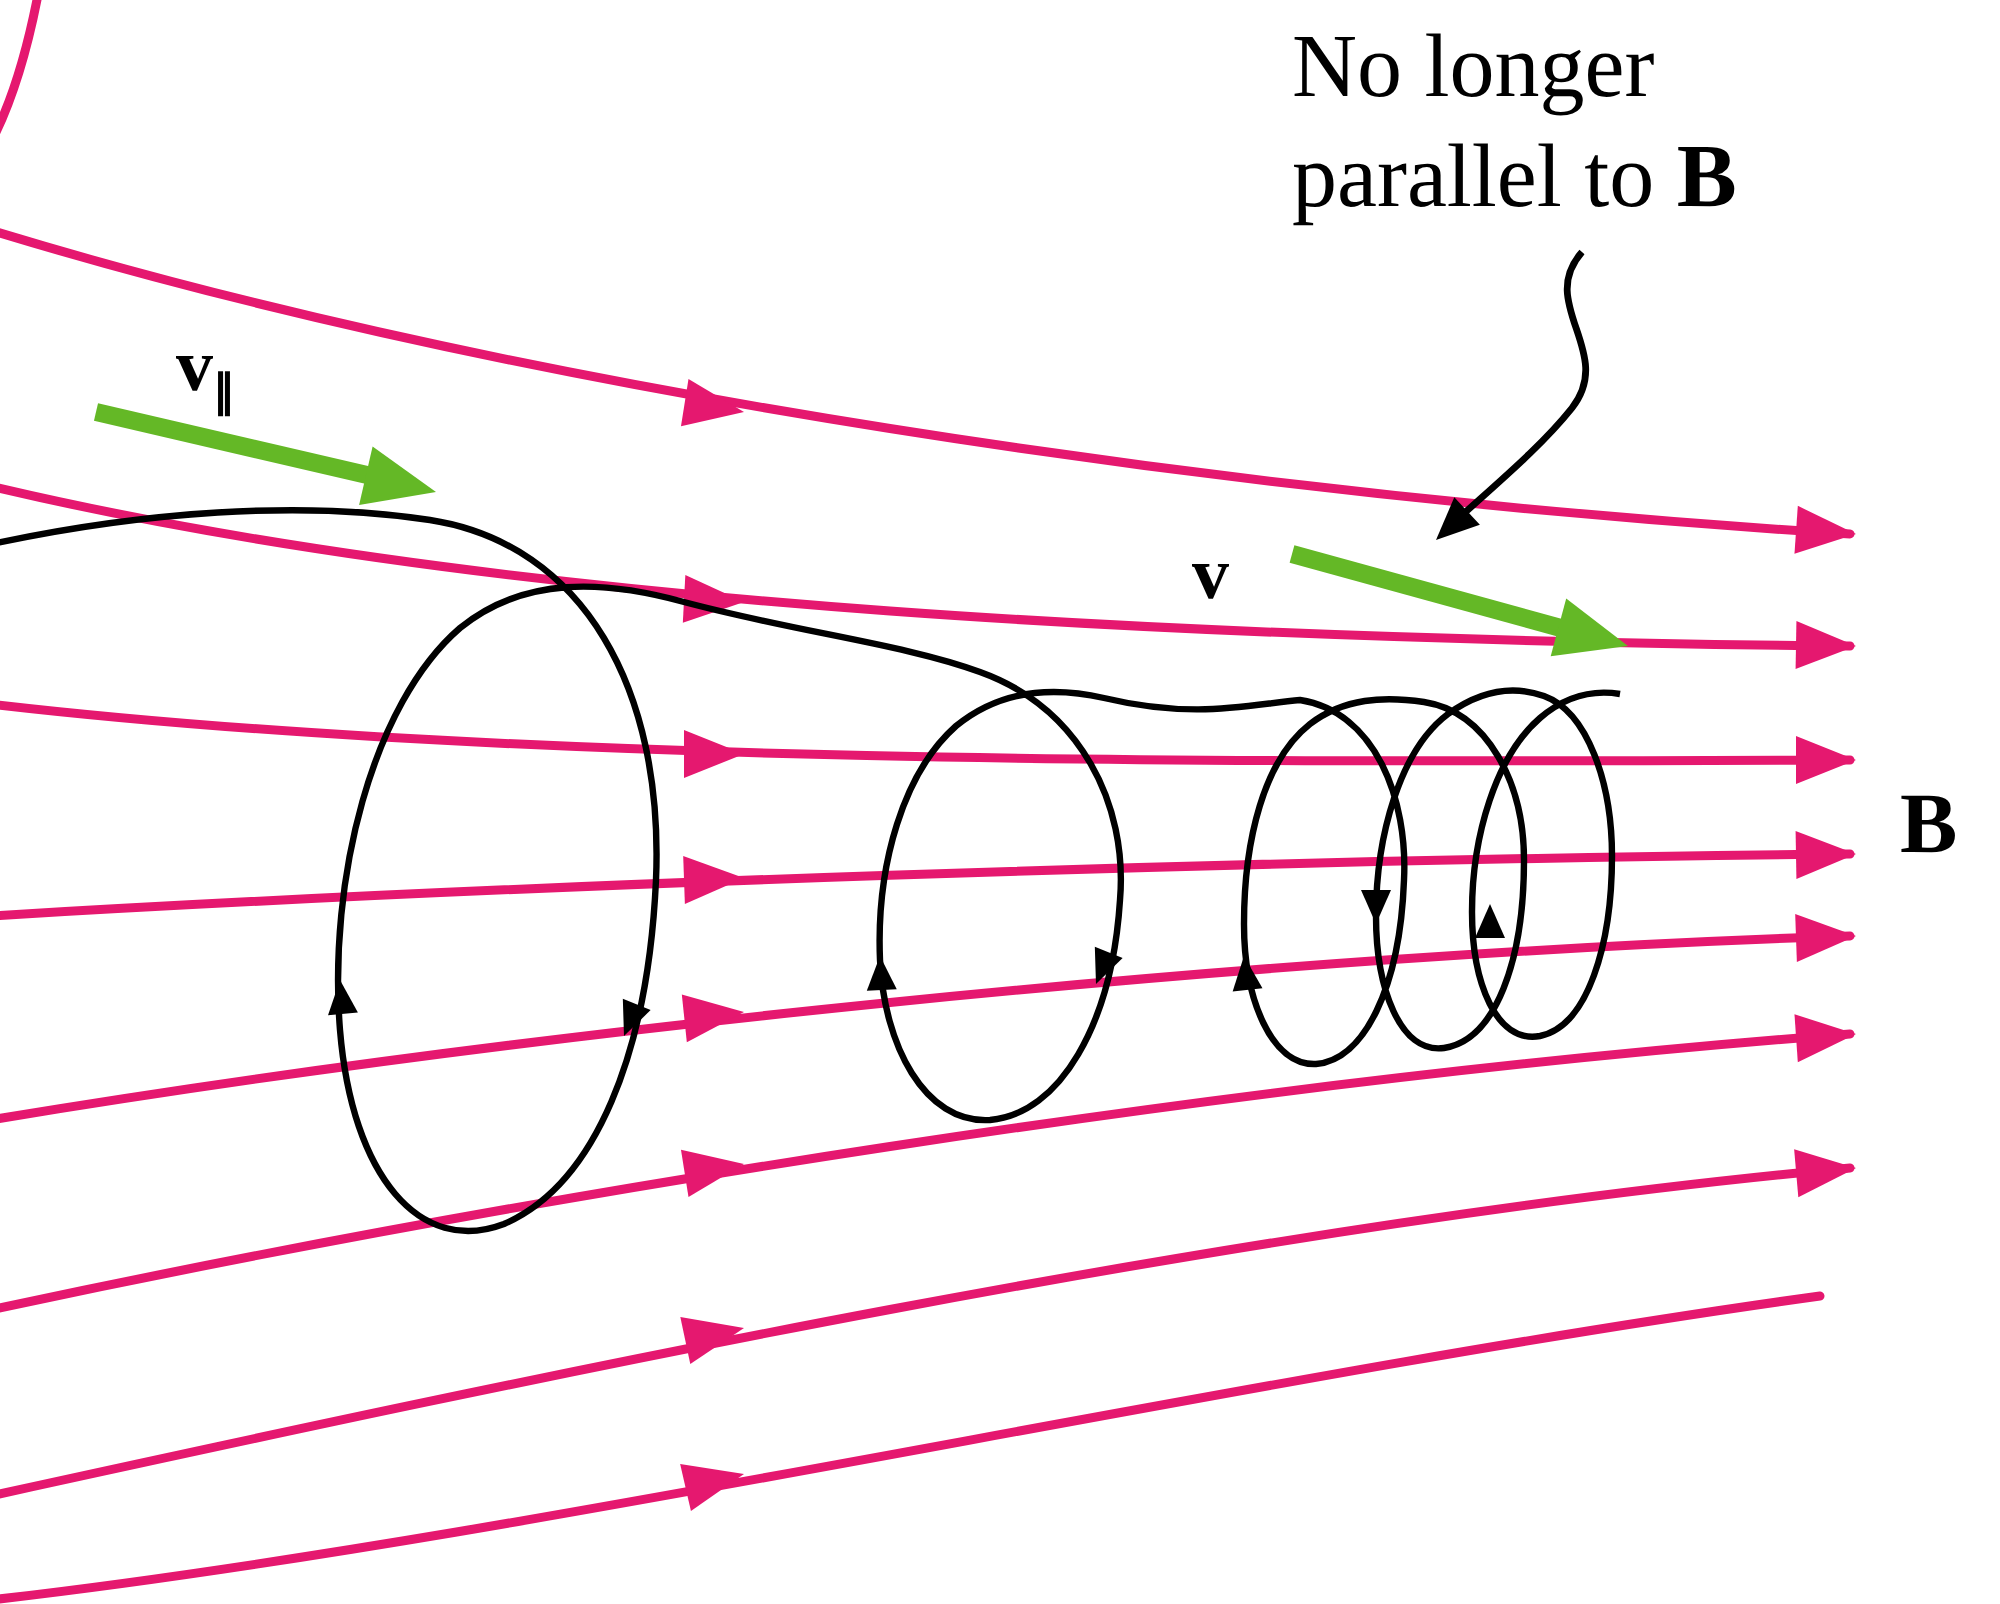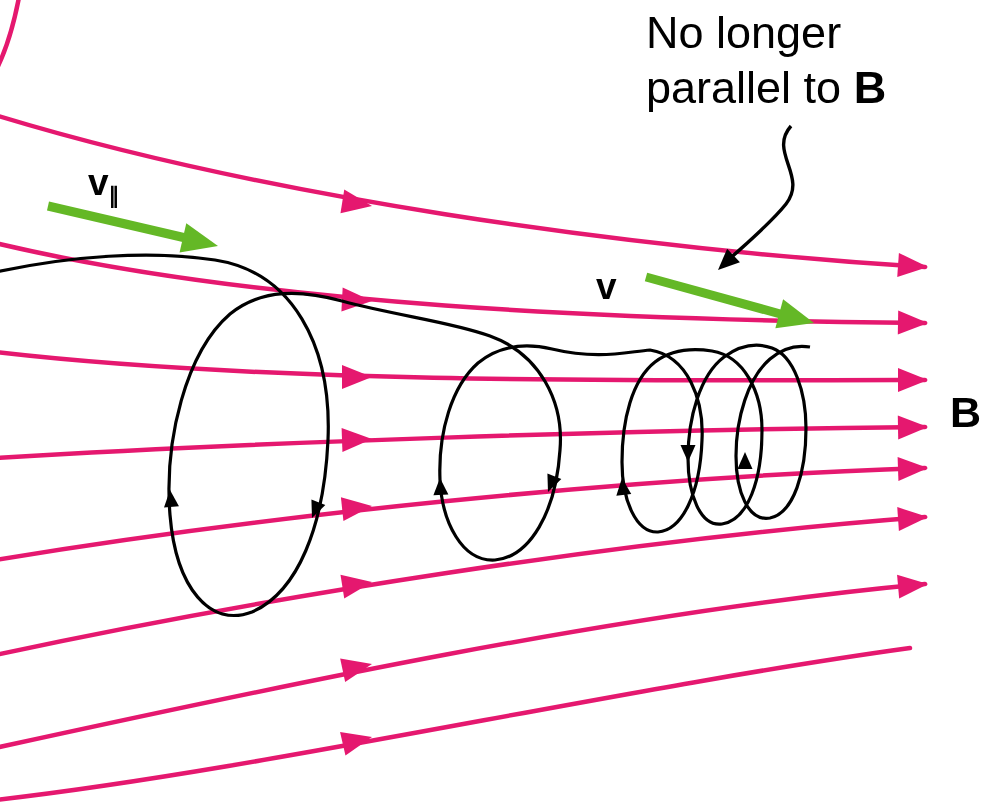--- a/index.html
+++ b/index.html
@@ -1,21 +1,21 @@
 <!DOCTYPE html>
 <html style="--field-line: #e5186f; --velocity-arrow: #64b826; --particle-path: #000000; --text: #000000; --background: #ffffff;"><head>
 <meta charset="utf-8">
 <style>
   html,body{margin:0;padding:0;background:#fff;}
   .canvas{
     position:relative;
     width:1000px;height:802px;
     background:var(--background,#fff);
     overflow:hidden;
-    font-family:Liberation Sans, sans-serif;
+    font-family:Liberation Serif, serif;
   }
   svg{position:absolute;left:0;top:0;}
   .field-line{stroke:var(--field-line,#e5186f);fill:none;stroke-width:4.5;stroke-linecap:round;}
   .field-arrow{fill:var(--field-line,#e5186f);stroke:none;}
   .particle-path{stroke:var(--particle-path,#000);fill:none;stroke-width:3.2;}
   .particle-arrow{fill:var(--particle-path,#000);stroke:none;}
   .green-line{stroke:var(--velocity-arrow,#64b826);stroke-width:9;fill:none;}
   .green-arrow{fill:var(--velocity-arrow,#64b826);stroke:none;}
   .squiggle{stroke:var(--particle-path,#000);stroke-width:3.4;fill:none;}
   .label{position:absolute;color:var(--text,#000);}

